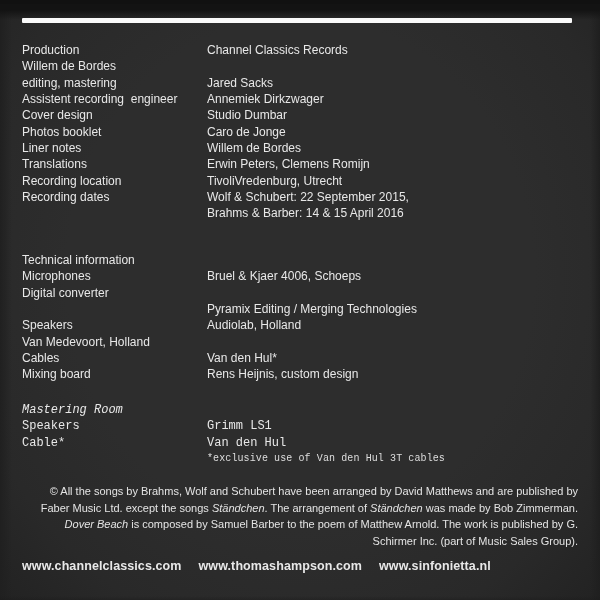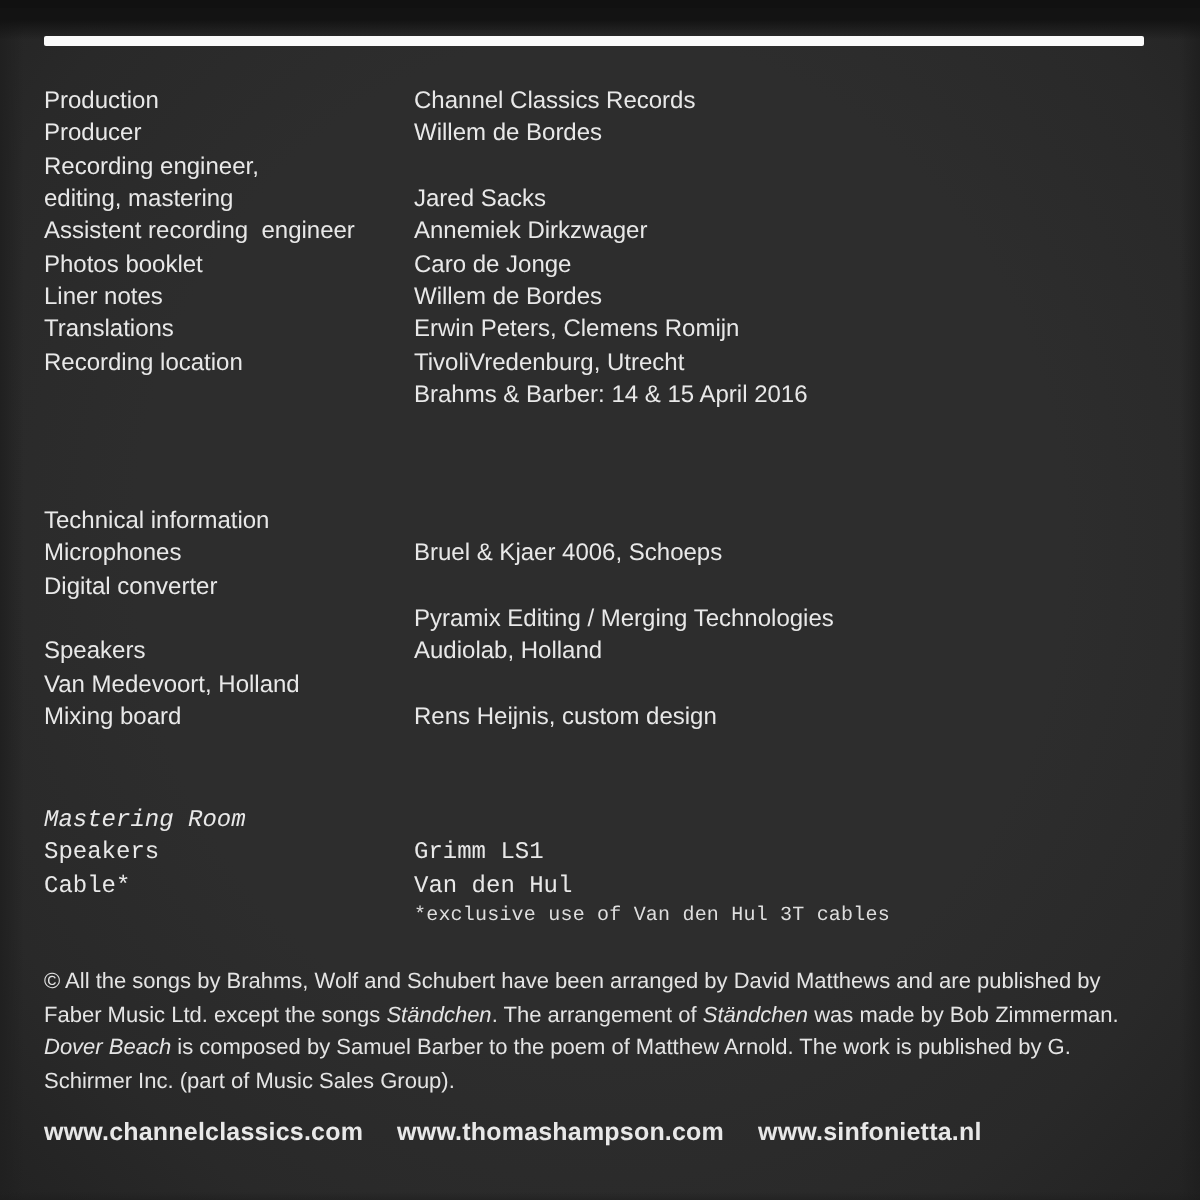--- a/index.html
+++ b/index.html
@@ -26,21 +26,21 @@
   #technical{top:248px;}
   #mastering{top:398px;font-family:Liberation Mono, monospace;}
   .sec-heading{font-weight:normal;}
   .sec-heading.italic{font-weight:normal;font-style:italic;}
   .row{display:flex;}
   .label{flex:0 0 185px;white-space:pre-wrap;}
   .value{flex:1;white-space:pre-wrap;}
   .footnote{margin-left:185px;font-size:10px;color:#dedede;letter-spacing:.1px;}
   .copyright{
     position:absolute;left:22px;top:479px;width:556px;
-    font-size:11px;line-height:16.6px;color:#e4e4e4;
+    font-size:11px;line-height:16.6px;color:#e4e4e4;text-align:right;
   }
   .copyright .it{font-style:italic;}
   .websites{
     position:absolute;left:22px;top:555px;width:556px;
     font-size:12.5px;font-weight:bold;letter-spacing:.1px;
     display:flex;gap:17px;align-items:center;
   }
 </style>
 </head>
 <body>
@@ -48,50 +48,56 @@
 <div class="page">
 
   <div class="rule"></div>
 
   <div class="credits-block" id="credits">
       <div class="row">
         <span class="label">Production</span>
         <span class="value">Channel Classics Records</span>
       </div>
       <div class="row">
-        <span class="label">Producer</span>
         <span class="value">Willem de Bordes</span>
       </div>
       <div class="row">
-        <span class="label">Recording engineer,</span>
         <span class="value"></span>
       </div>
       <div class="row">
         <span class="label">editing, mastering</span>
         <span class="value">Jared Sacks</span>
       </div>
       <div class="row">
         <span class="label">Assistent recording  engineer</span>
         <span class="value">Annemiek Dirkzwager</span>
+      </div>
+      <div class="row">
+        <span class="label">Cover design</span>
+        <span class="value">Studio Dumbar</span>
       </div>
       <div class="row">
         <span class="label">Photos booklet</span>
         <span class="value">Caro de Jonge</span>
       </div>
       <div class="row">
         <span class="label">Liner notes</span>
         <span class="value">Willem de Bordes</span>
       </div>
       <div class="row">
         <span class="label">Translations</span>
         <span class="value">Erwin Peters, Clemens Romijn</span>
       </div>
       <div class="row">
         <span class="label">Recording location</span>
         <span class="value">TivoliVredenburg, Utrecht</span>
+      </div>
+      <div class="row">
+        <span class="label">Recording dates</span>
+        <span class="value">Wolf &amp; Schubert: 22 September 2015,</span>
       </div>
       <div class="row">
         <span class="label"></span>
         <span class="value">Brahms &amp; Barber: 14 &amp; 15 April 2016</span>
       </div>
     </div>
 
   <div class="credits-block" id="technical">
     <div class="sec-heading">Technical information</div>
     <div>
@@ -105,20 +111,24 @@
         <div class="row">
           <span class="label"></span>
           <span class="value">Pyramix Editing / Merging Technologies</span>
         </div>
         <div class="row">
           <span class="label">Speakers</span>
           <span class="value">Audiolab, Holland</span>
         </div>
         <div class="row">
           <span class="value">Van Medevoort, Holland</span>
+        </div>
+        <div class="row">
+          <span class="label">Cables</span>
+          <span class="value">Van den Hul*</span>
         </div>
         <div class="row">
           <span class="label">Mixing board</span>
           <span class="value">Rens Heijnis, custom design</span>
         </div>
       </div>
   </div>
 
   <div class="credits-block" id="mastering">
     <div class="sec-heading italic">Mastering Room</div>

